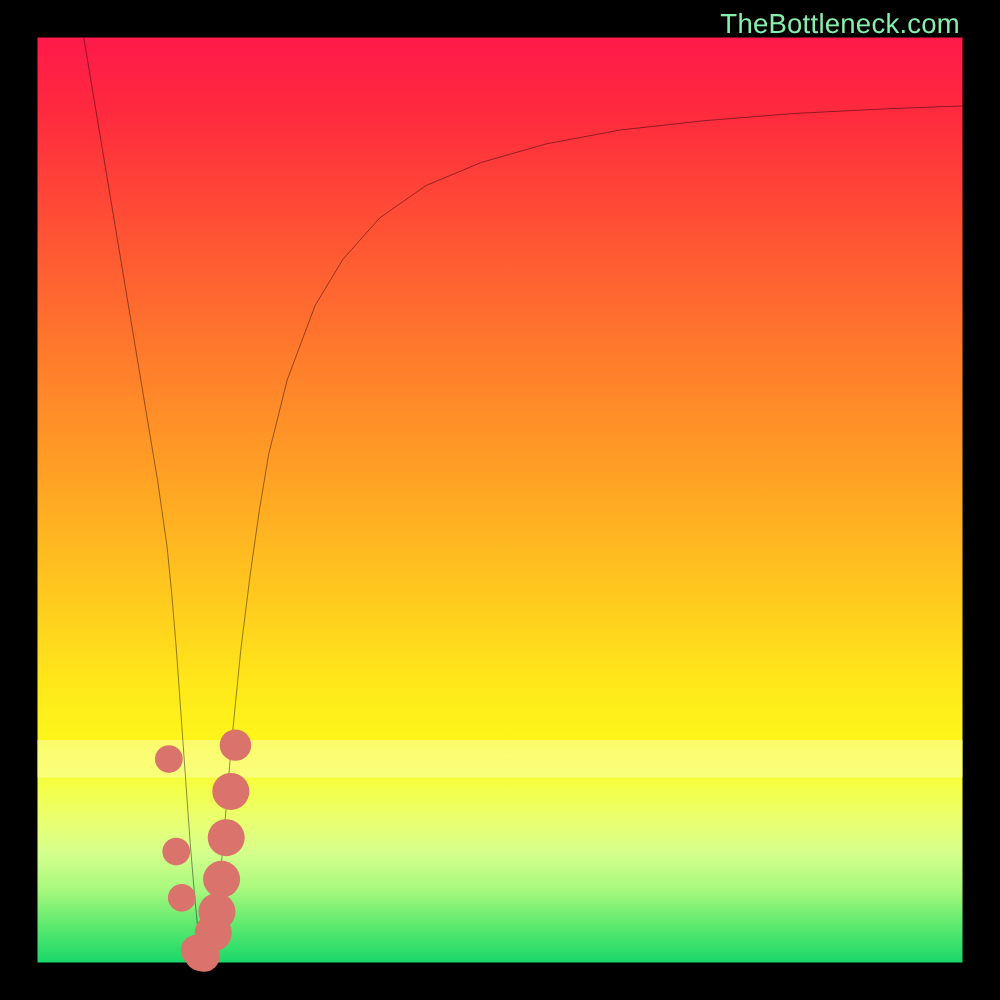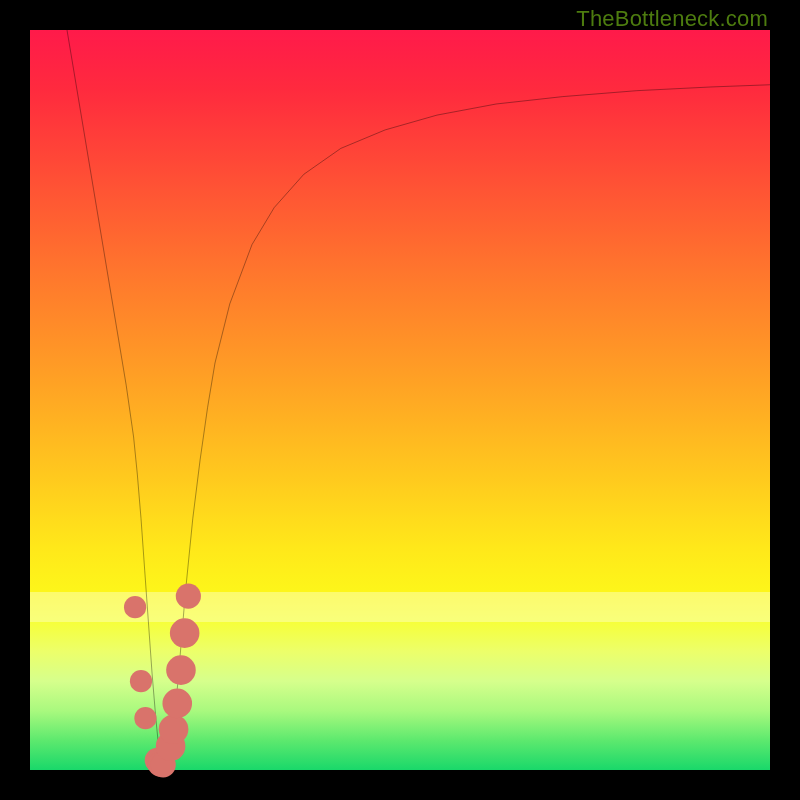--- a/index.html
+++ b/index.html
@@ -44,21 +44,21 @@
     position: absolute;
     left: 0;
     width: 100%;
     background: #fbffb0;
     opacity: 0.55;
   }
   .watermark {
     position: absolute;
     top: 6px;
     right: 32px;
-    color: #4d7c0f;
+    color: #86efac;
     font-size: 22px;
     letter-spacing: 0.2px;
     font-weight: 400;
     user-select: none;
   }
   svg.curve {
     position: absolute;
     left: 0; top: 0;
     width: 100%; height: 100%;
     overflow: visible;

